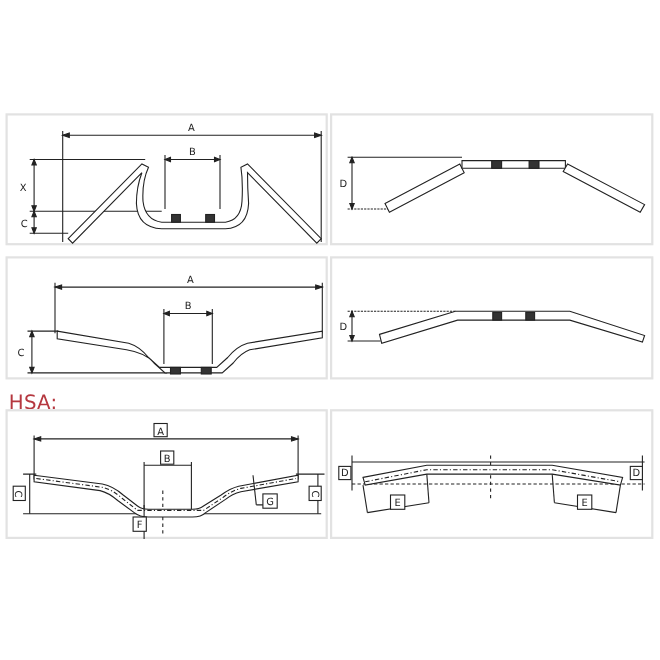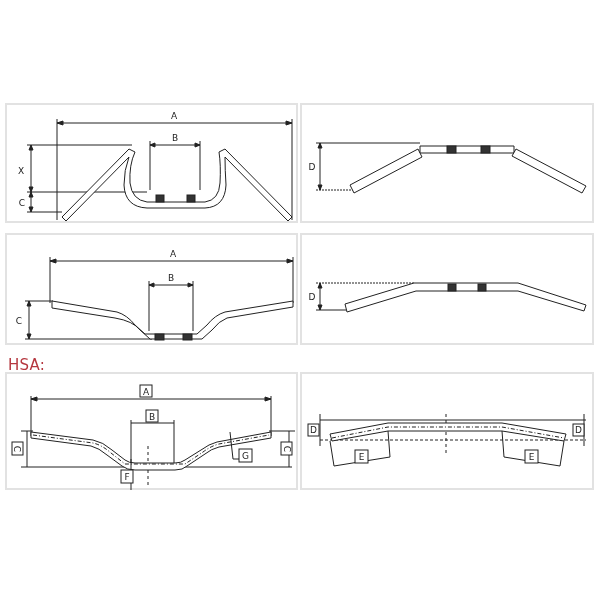--- a/index.html
+++ b/index.html
@@ -1,19 +1,19 @@
 <!DOCTYPE html>
 <html><head>
 <meta charset="utf-8">
 <style>
   html, body { margin:0; padding:0; background:#ffffff; }
   body { width:600px; height:600px; position:relative; overflow:hidden; font-family:"DejaVu Sans", sans-serif; }
   .panel { position:absolute; border:2px solid #e2e2e2; background:#fff; box-sizing:border-box; }
   .panel svg { position:absolute; left:0; top:0; }
-  .hsa-label { position:absolute; left:8px; top:356px; font-size:15px; color:#b5373f; font-family:"DejaVu Sans", sans-serif; letter-spacing:0.2px; }
+  .hsa-label { position:absolute; left:8px; top:356px; font-size:18px; color:#b5373f; font-family:"DejaVu Sans", sans-serif; letter-spacing:0.2px; }
   svg text { font-family:"DejaVu Sans", sans-serif; fill:#222; }
 </style>
 </head>
 <body>
 
 <div class="panel" style="left:5px;top:103px;width:293px;height:120px;">
   <svg width="293" height="120">
     <g stroke="#222" stroke-width="1" fill="none">
 
       <line x1="50" y1="18" x2="285" y2="18"></line>

